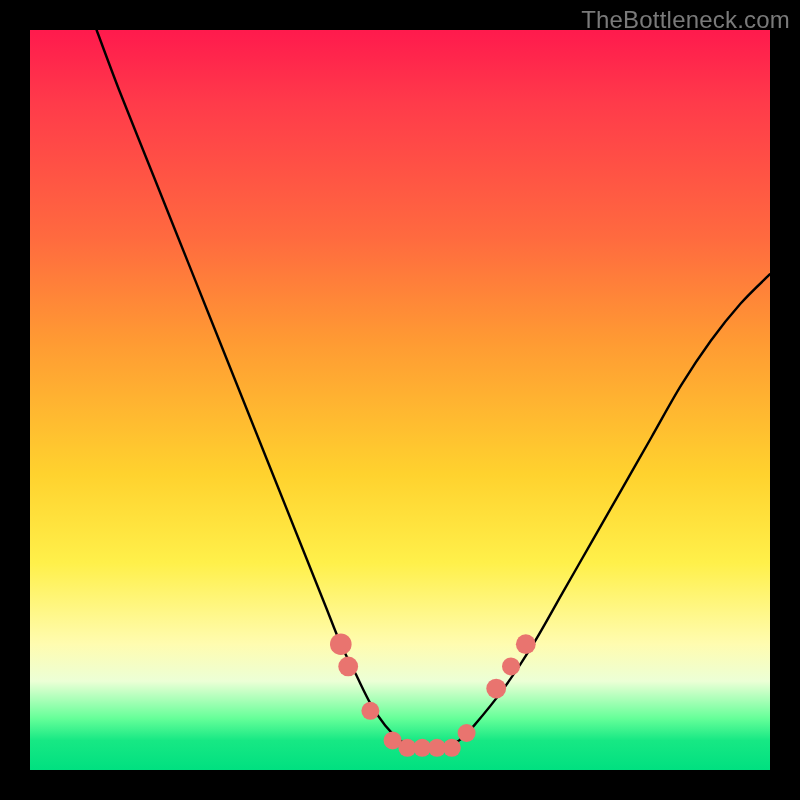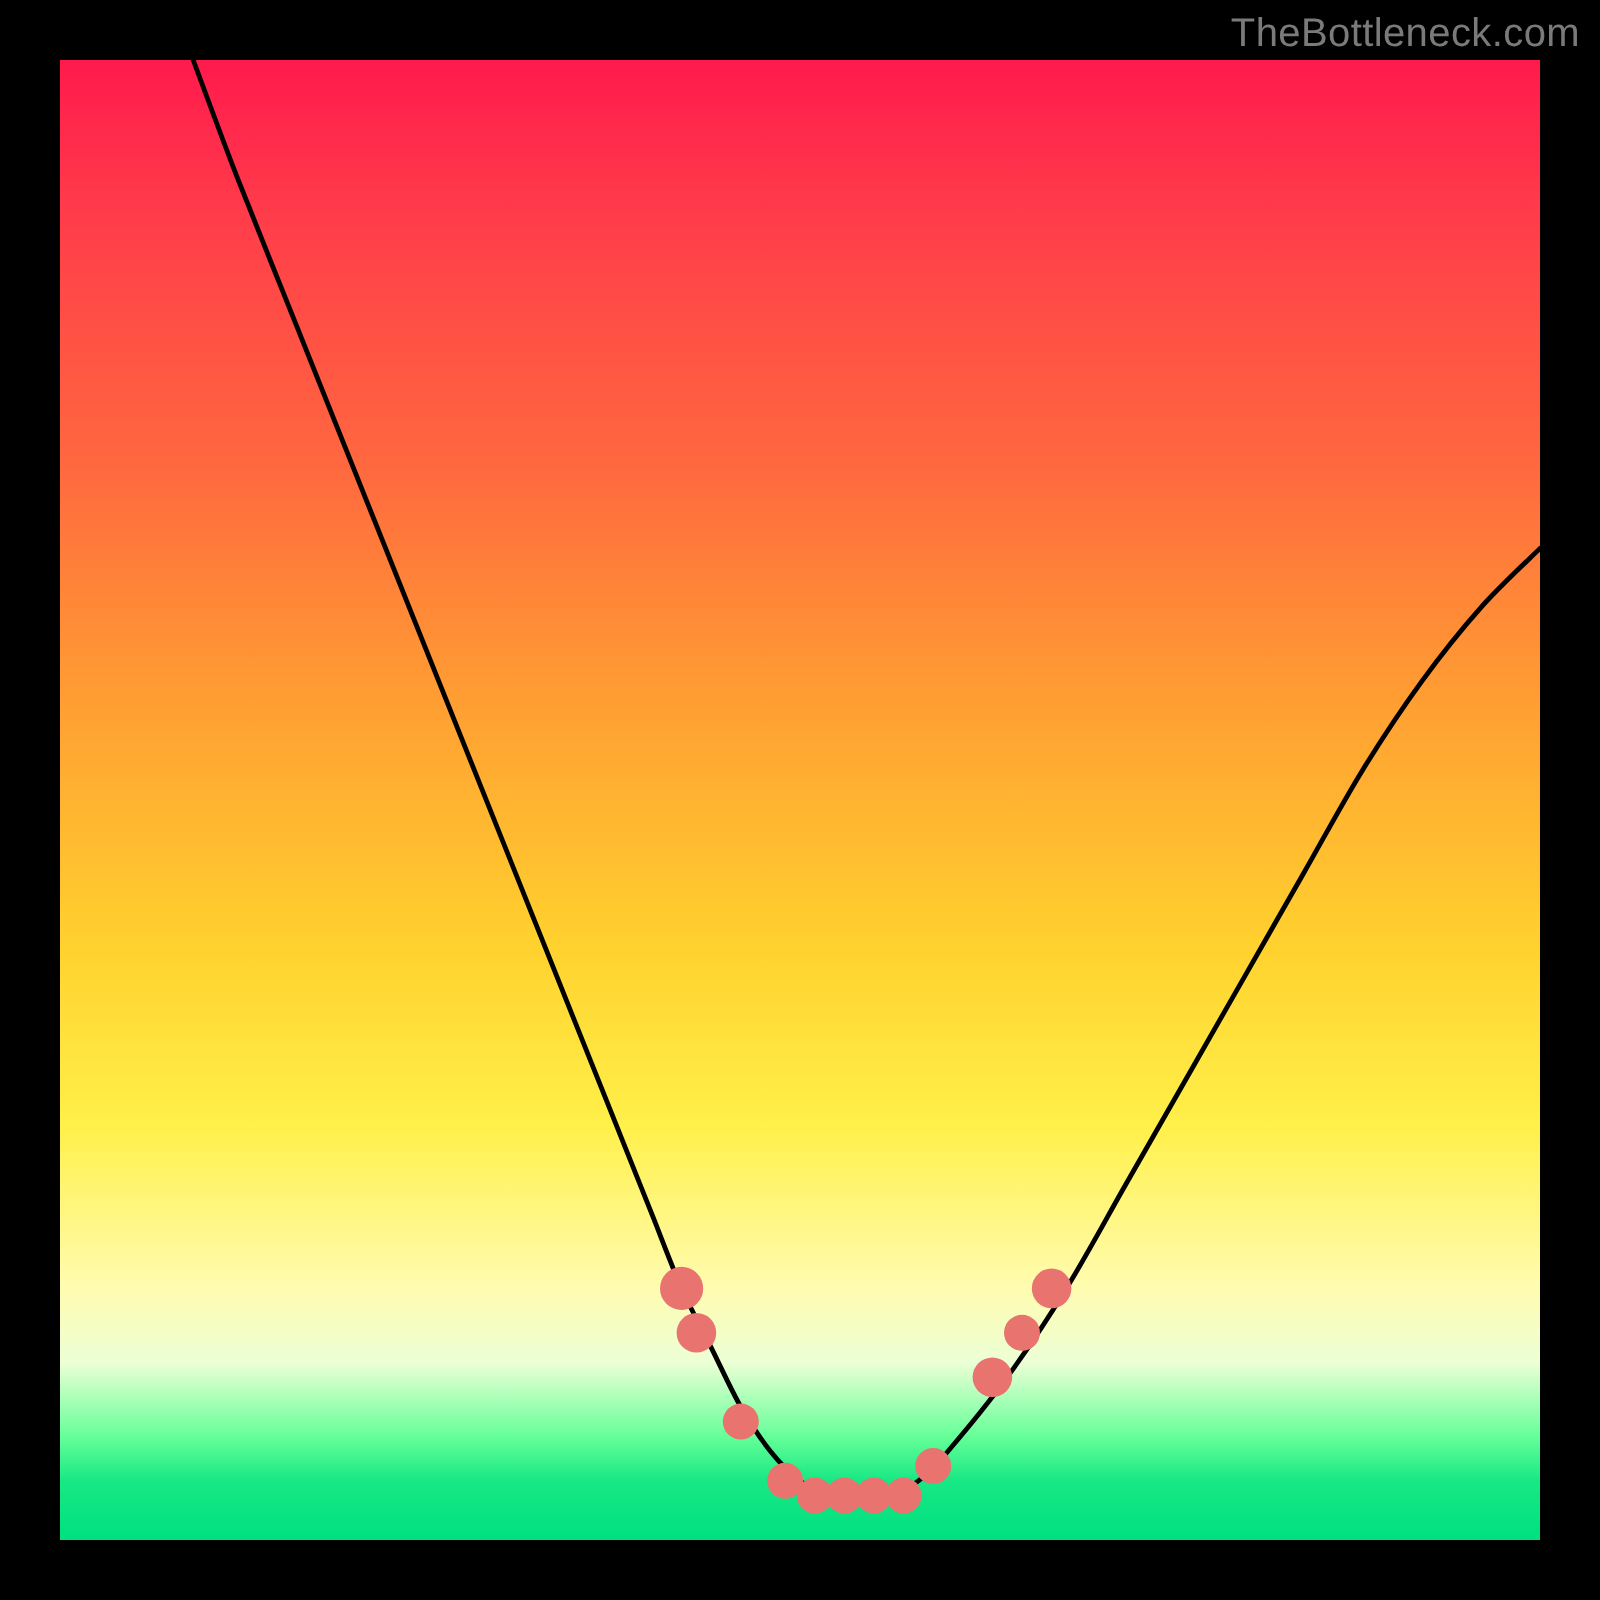--- a/index.html
+++ b/index.html
@@ -39,21 +39,21 @@
       #66ff99 93%,
       #17e884 96%,
       #00e080 100%
     );
   }
   .watermark {
     position: absolute;
     top: 6px;
     right: 10px;
     color: #7a7a7a;
-    font-size: 20px;
+    font-size: 24px;
     font-weight: 500;
     letter-spacing: 0.2px;
     user-select: none;
   }
   svg.curve {
     position: absolute;
     left: 0;
     top: 0;
     width: 740px;
     height: 740px;

